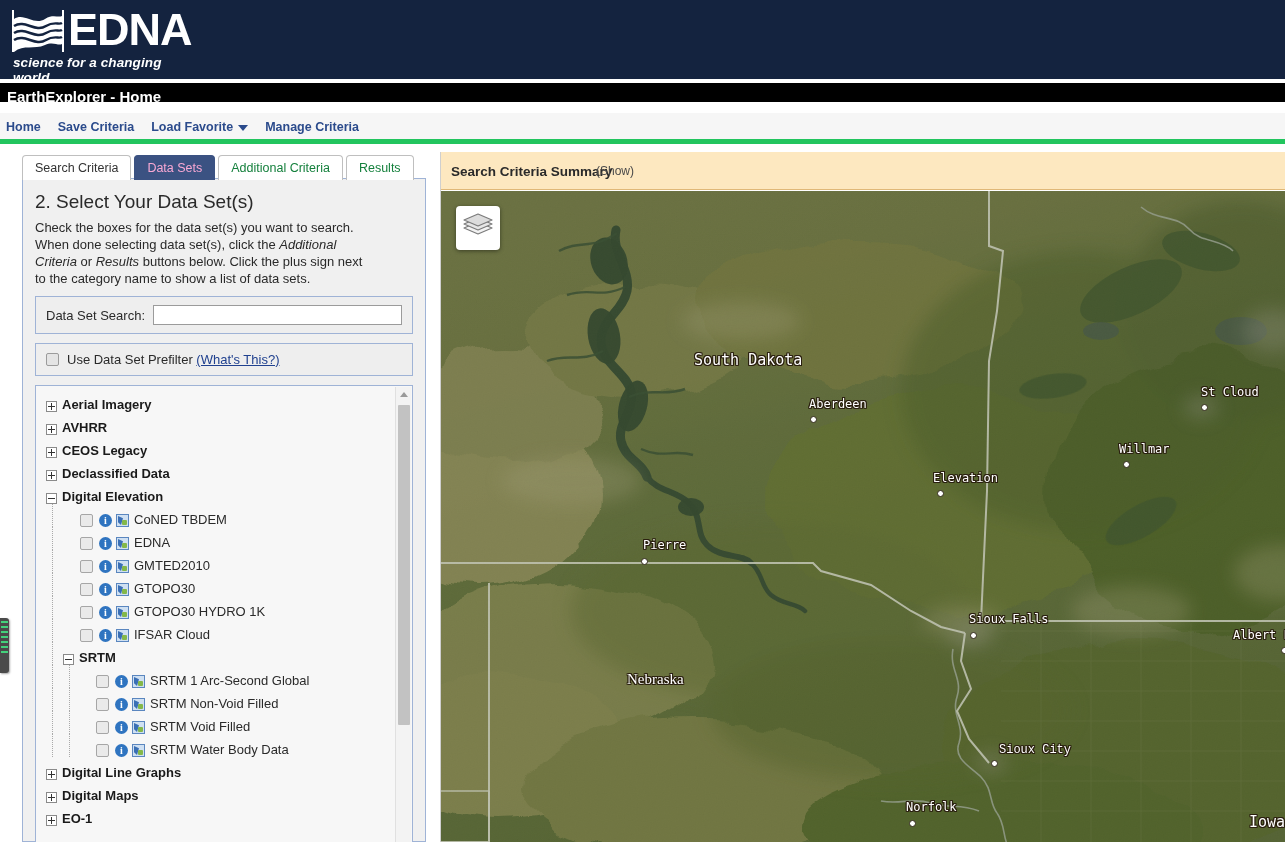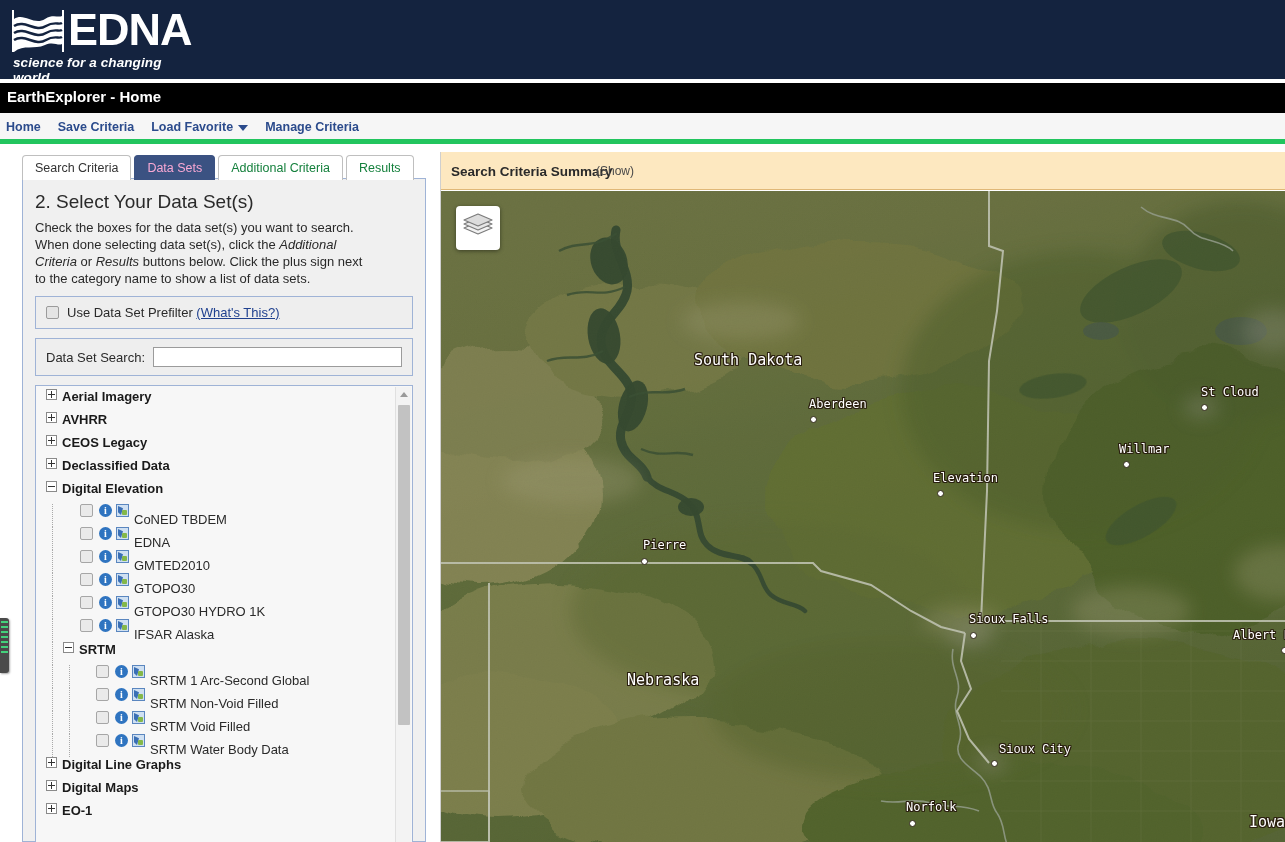--- a/index.html
+++ b/index.html
@@ -36,21 +36,21 @@
   .usgs-tag {
     position: absolute; left: 1px; top: 47px;
     color: #ffffff; font-size: 13.5px; font-style: italic; font-weight: 700;
     letter-spacing: 0.1px;
     font-family: "Liberation Sans", sans-serif;
   }
 
   
   .title-bar {
     position: absolute; left: 0; top: 83px;
-    width: 1285px; height: 30px;
+    width: 1285px; height: 19px;
     background: #000000;
   }
   .title-bar .txt {
     position: absolute; left: 7px; top: 5px;
     color: #ffffff; font-size: 15px; font-weight: 700;
     font-family: "Liberation Sans", sans-serif;
   }
 
   
   .nav-strip {
@@ -146,21 +146,21 @@
   
   .tree-wrap {
     position: relative; margin-top: 9px;
     height: 468px;
     background: #f7f7f7;
     border: 1px solid #9fb3d6;
     box-sizing: border-box;
     overflow: hidden;
   }
   .tree { position: absolute; left: 0; top: 3px; width: 378px; }
-  .t-row { position: relative; height: 23px; display: flex; align-items: flex-start; }
+  .t-row { position: relative; height: 23px; display: flex; align-items: flex-end; }
   .t-row.child { padding-left: 44px; }
   .t-row.root { padding-left: 10px; }
   .t-row.sub { padding-left: 27px; }
   .t-row.leaf { padding-left: 60px; }
 
   .toggler {
     width: 11px; height: 11px; box-sizing: border-box;
     border: 1px solid #8a8a8a; background: #ffffff;
     position: relative; margin-right: 5px; cursor: pointer; flex: 0 0 auto;
   }
@@ -343,34 +343,34 @@
     <div class="panel-h2">2. Select Your Data Set(s)</div>
 
     <div class="panel-desc">
       <span>Check the boxes for the data set(s) you want to search.</span><br>
       <span>When done selecting data set(s), click the </span><em>Additional</em><br>
       <em>Criteria</em><span> or </span><em>Results</em><span> buttons below. Click the plus sign next</span><br>
       <span>to the category name to show a list of data sets.</span>
     </div>
 
     <div class="box">
+      <div class="search-row">
+        <span class="search-label">Data Set Search:</span>
+        <input class="search-input" type="text" placeholder="" style="">
+      </div>
+    </div>
+
+    <div class="box">
       <div class="prefilter-row">
         <span class="cb"></span>
         <span>Use Data Set Prefilter</span>
         &nbsp;<span class="link">(What's This?)</span>
       </div>
     </div>
 
-    <div class="box">
-      <div class="search-row">
-        <span class="search-label">Data Set Search:</span>
-        <input class="search-input" type="text" placeholder="" style="">
-      </div>
-    </div>
-
     <div class="tree-wrap">
       <div class="tree">
 
         <div class="t-row root">
           <span class="toggler plus"></span>
           <span class="t-label-bold">Aerial Imagery</span>
         </div>
         <div class="t-row root">
           <span class="toggler plus"></span>
           <span class="t-label-bold">AVHRR</span>
@@ -421,21 +421,21 @@
           <span class="t-cb"></span>
           <span class="icon-info">i</span>
           <span class="icon-foot"></span>
           <span class="t-label">GTOPO30 HYDRO 1K</span>
         </div>
         <div class="t-row child">
           <span class="dash" style="left:16px"></span>
           <span class="t-cb"></span>
           <span class="icon-info">i</span>
           <span class="icon-foot"></span>
-          <span class="t-label">IFSAR Alaska</span>
+          <span class="t-label">IFSAR Cloud</span>
         </div>
 
         <div class="t-row sub">
           <span class="dash" style="left:16px"></span>
           <span class="toggler"></span>
           <span class="t-label-bold">SRTM</span>
         </div>
 
         <div class="t-row leaf">
           <span class="dash" style="left:16px"></span>
@@ -648,21 +648,21 @@
         <svg viewBox="0 0 44 44" width="44" height="44">
           <g stroke="#7b7b7b" stroke-width="1.2" stroke-linejoin="round">
             <polygon points="22,28 8,22 22,16 36,22" fill="#f2f2f2"></polygon>
             <polygon points="22,24 8,18 22,12 36,18" fill="#e6e6e6"></polygon>
             <polygon points="22,20 8,14 22,8 36,14" fill="#dcdcdc"></polygon>
           </g>
         </svg>
       </div>
 
       <div class="map-label state" style="left:253px; top:160px;">South Dakota</div>
-      <div class="map-label state" style="left:186px; top:480px;">Nebraska</div>
+      <div class="map-label state" style="left:186px; top:480px;font-family:Liberation Serif, serif;">Nebraska</div>
       <div class="map-label state" style="left:808px; top:622px;">Iowa</div>
 
       <div class="map-label" style="left:368px; top:206px;">Aberdeen</div>
       <div class="city-dot" style="left:369px; top:225px;"></div>
 
       <div class="map-label" style="left:760px; top:194px;">St Cloud</div>
       <div class="city-dot" style="left:760px; top:213px;"></div>
 
       <div class="map-label" style="left:678px; top:251px;">Willmar</div>
       <div class="city-dot" style="left:682px; top:270px;"></div>

